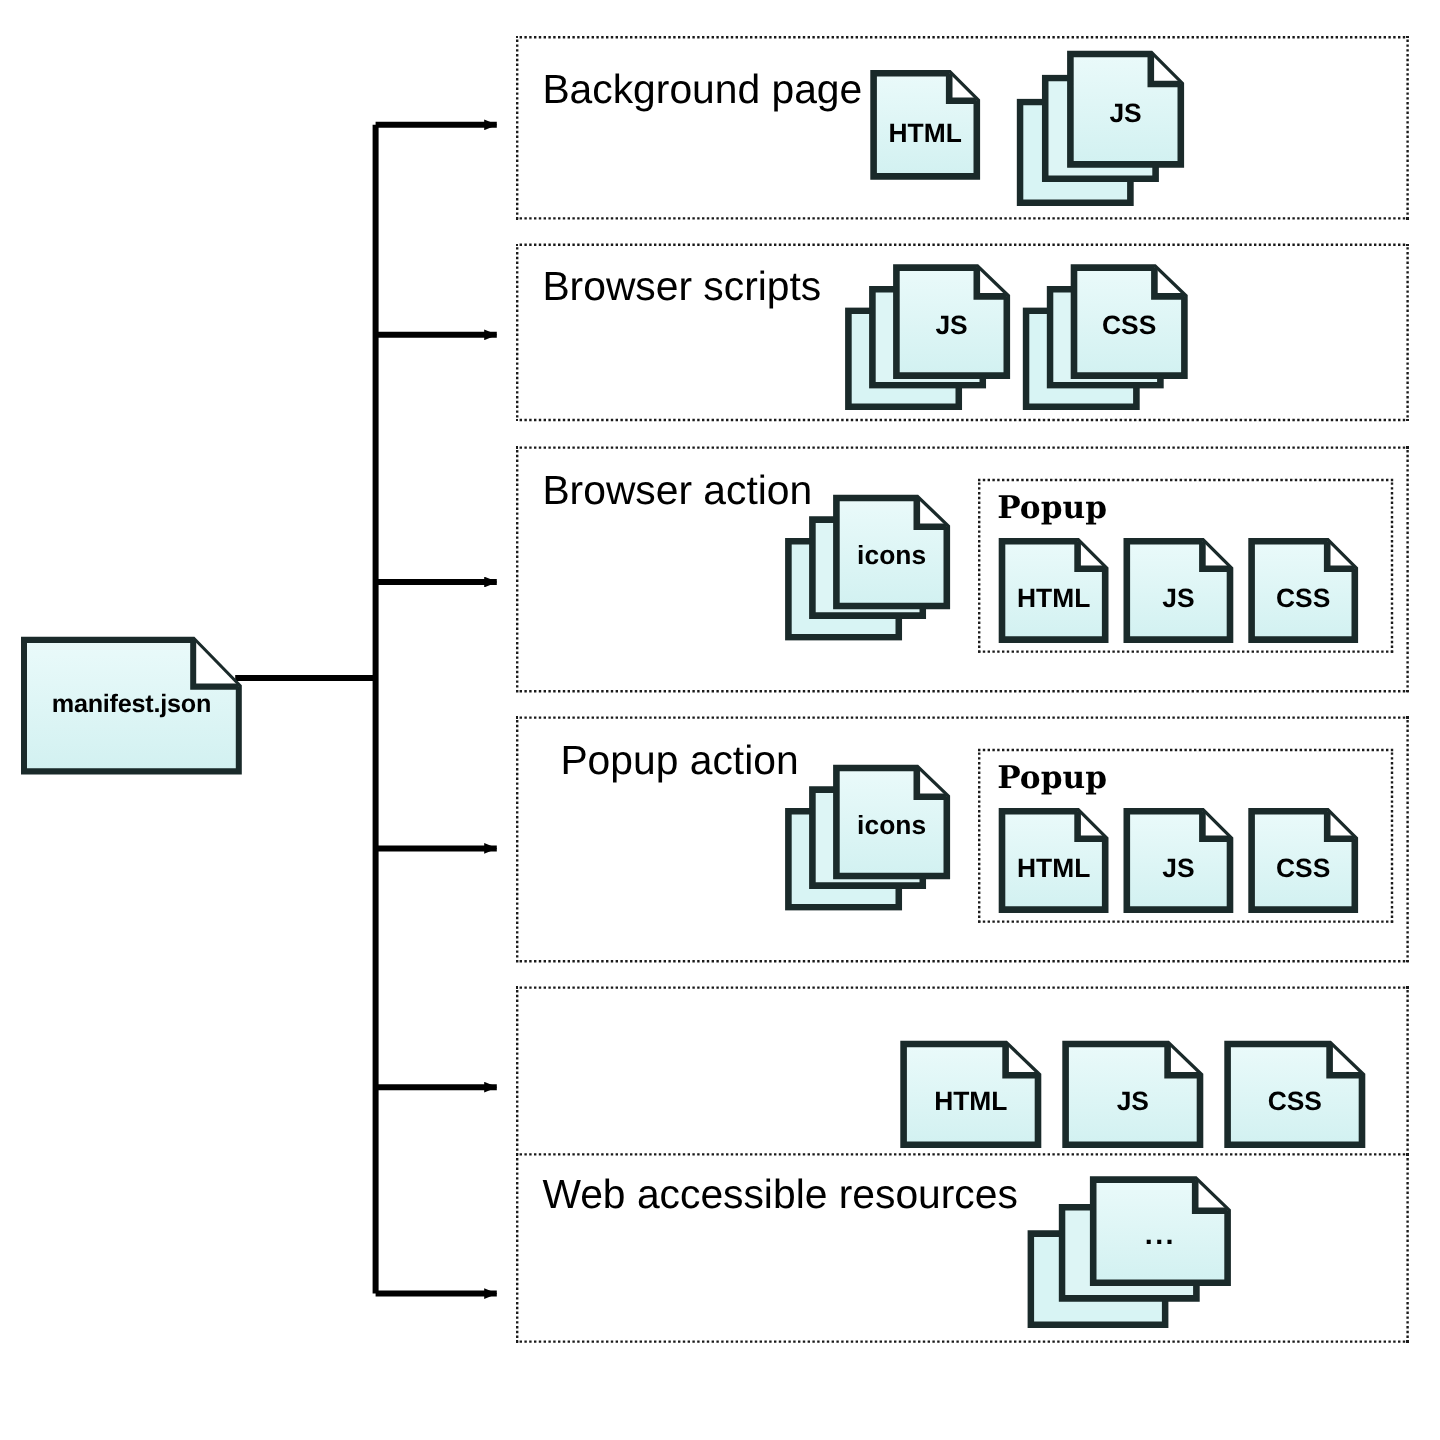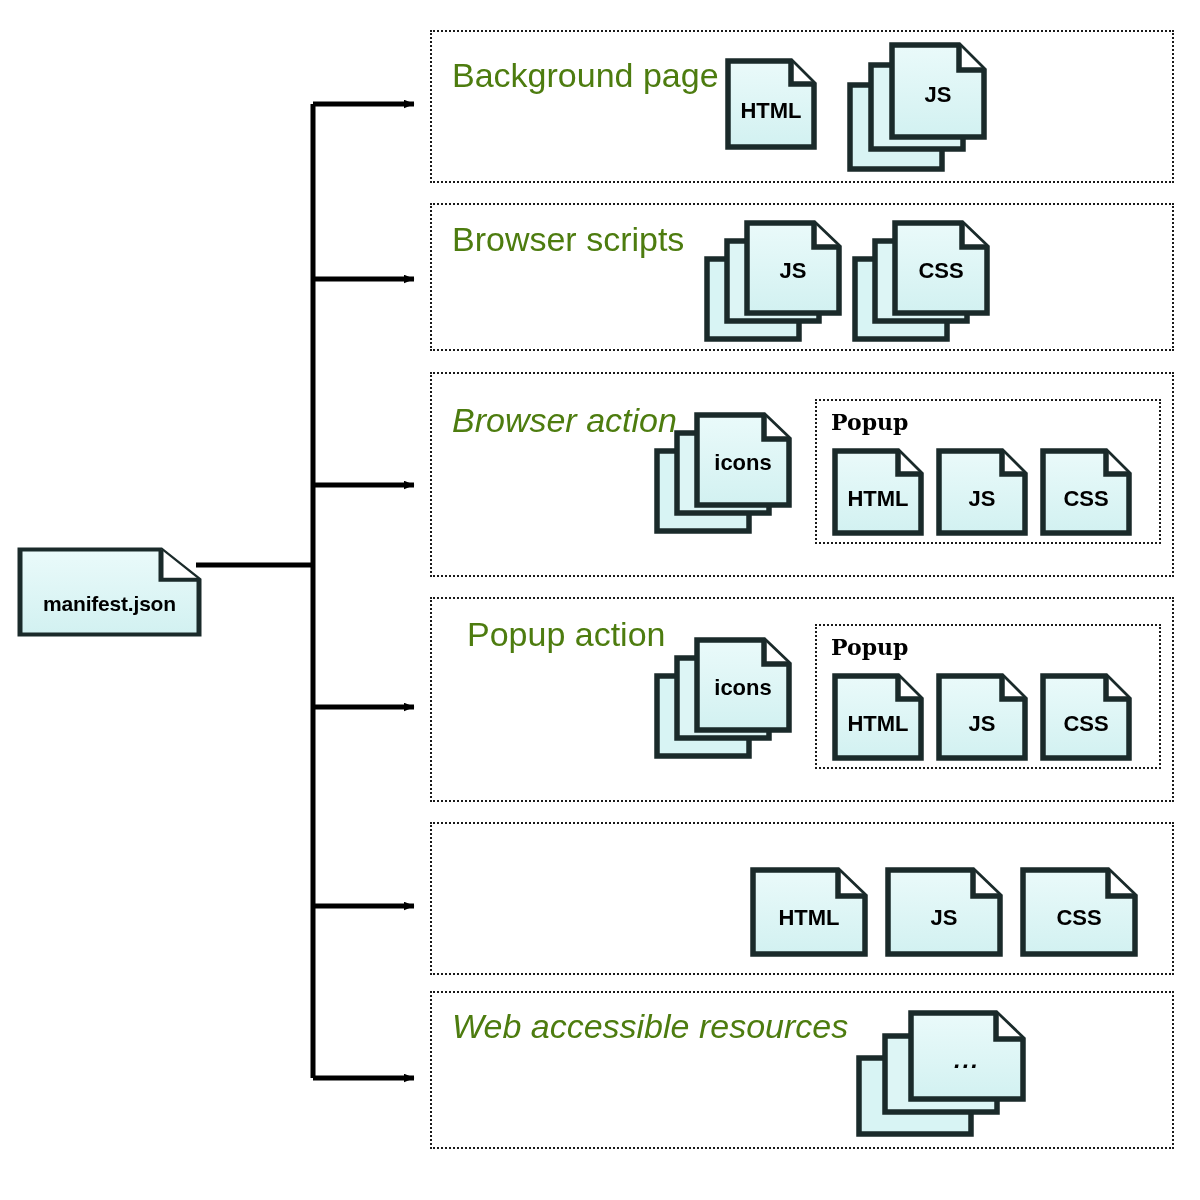--- a/index.html
+++ b/index.html
@@ -29,58 +29,58 @@
     left: 0; top: 0;
     width: 1200px;
     height: 1200px;
     pointer-events: none;
   }
 
   
   .manifest-node {
     position: absolute;
     left: 17px;
-    top: 547px;
+    top: 530px;
     width: 185px;
-    height: 90px;
+    height: 116px;
   }
   .manifest-node .doc-label {
     font-size: 21px;
     font-weight: bold;
     letter-spacing: -0.2px;
   }
 
   
   .section {
     position: absolute;
     border: 2px dotted #1a1a1a;
     box-sizing: border-box;
     background: #ffffff;
   }
   .section-title {
     position: absolute;
     font-size: 34px;
     line-height: 1;
-    color: #4d7c0f;
+    color: #000000;
     white-space: nowrap;
   }
 
   
   .popup-box {
     position: absolute;
     border: 2px dotted #1a1a1a;
     box-sizing: border-box;
   }
   .popup-title {
     position: absolute;
     left: 14px;
     top: 10px;
     font-family: "DejaVu Serif", serif;
     font-weight: bold;
-    font-size: 22px;
+    font-size: 26px;
     line-height: 1;
     color: #000;
     white-space: nowrap;
   }
 
   
   .doc {
     position: absolute;
   }
   .doc svg {
@@ -249,21 +249,21 @@
           </defs>
           <path d="M3,3 L70,3 L95,27 L95,93 L3,93 Z" fill="url(#g4)" stroke="#1a2a2a" stroke-width="5.5" stroke-linejoin="miter"></path>
           <path d="M70,3 L70,27 L95,27" fill="#ffffff" stroke="#1a2a2a" stroke-width="5.5" stroke-linejoin="miter"></path>
         </svg>
         <div class="doc-label" style="top:40px;">CSS</div>
       </div>
     </div>
   </div>
 
   <div class="section" style="left:430px; top:372px; width:744px; height:205px;">
-    <div class="section-title" style="left:20px; top:29px;font-style:italic;">Browser action</div>
+    <div class="section-title" style="left:20px; top:18px;">Browser action</div>
 
     <div class="stack" style="left:222px; top:38px; width:140px; height:125px;">
       <div class="layer" style="left:0px; top:36px; width:98px; height:86px;">
         <svg viewBox="0 0 98 86" preserveAspectRatio="none">
           <path d="M3,3 L95,3 L95,83 L3,83 Z" fill="#d8f4f4" stroke="#1a2a2a" stroke-width="5.5" stroke-linejoin="miter"></path>
         </svg>
       </div>
       <div class="layer" style="left:20px; top:18px; width:98px; height:86px;">
         <svg viewBox="0 0 98 86" preserveAspectRatio="none">
           <path d="M3,3 L95,3 L95,83 L3,83 Z" fill="#ddf5f5" stroke="#1a2a2a" stroke-width="5.5" stroke-linejoin="miter"></path>
@@ -445,21 +445,21 @@
               <stop offset="100%" stop-color="#d2f1f1"></stop>
             </linearGradient>
           </defs>
         <path d="M3,3 L88,3 L115,29 L115,87 L3,87 Z" fill="url(#g15)" stroke="#1a2a2a" stroke-width="5.5" stroke-linejoin="miter"></path>
         <path d="M88,3 L88,29 L115,29" fill="#ffffff" stroke="#1a2a2a" stroke-width="5.5" stroke-linejoin="miter"></path>
       </svg>
       <div class="doc-label" style="top:40px;">CSS</div>
     </div>
   </div>
 
-  <div class="section" style="left:430px; top:991px; width:744px; height:158px;font-style:italic;">
+  <div class="section" style="left:430px; top:961px; width:744px; height:158px;">
     <div class="section-title" style="left:20px; top:16px;">Web accessible resources</div>
 
     <div class="stack" style="left:424px; top:17px; width:170px; height:125px;">
       <div class="layer" style="left:0px; top:45px; width:118px; height:82px;">
         <svg viewBox="0 0 118 82" preserveAspectRatio="none">
           <path d="M3,3 L115,3 L115,79 L3,79 Z" fill="#d8f4f4" stroke="#1a2a2a" stroke-width="5.5" stroke-linejoin="miter"></path>
         </svg>
       </div>
       <div class="layer" style="left:26px; top:23px; width:118px; height:82px;">
         <svg viewBox="0 0 118 82" preserveAspectRatio="none">

